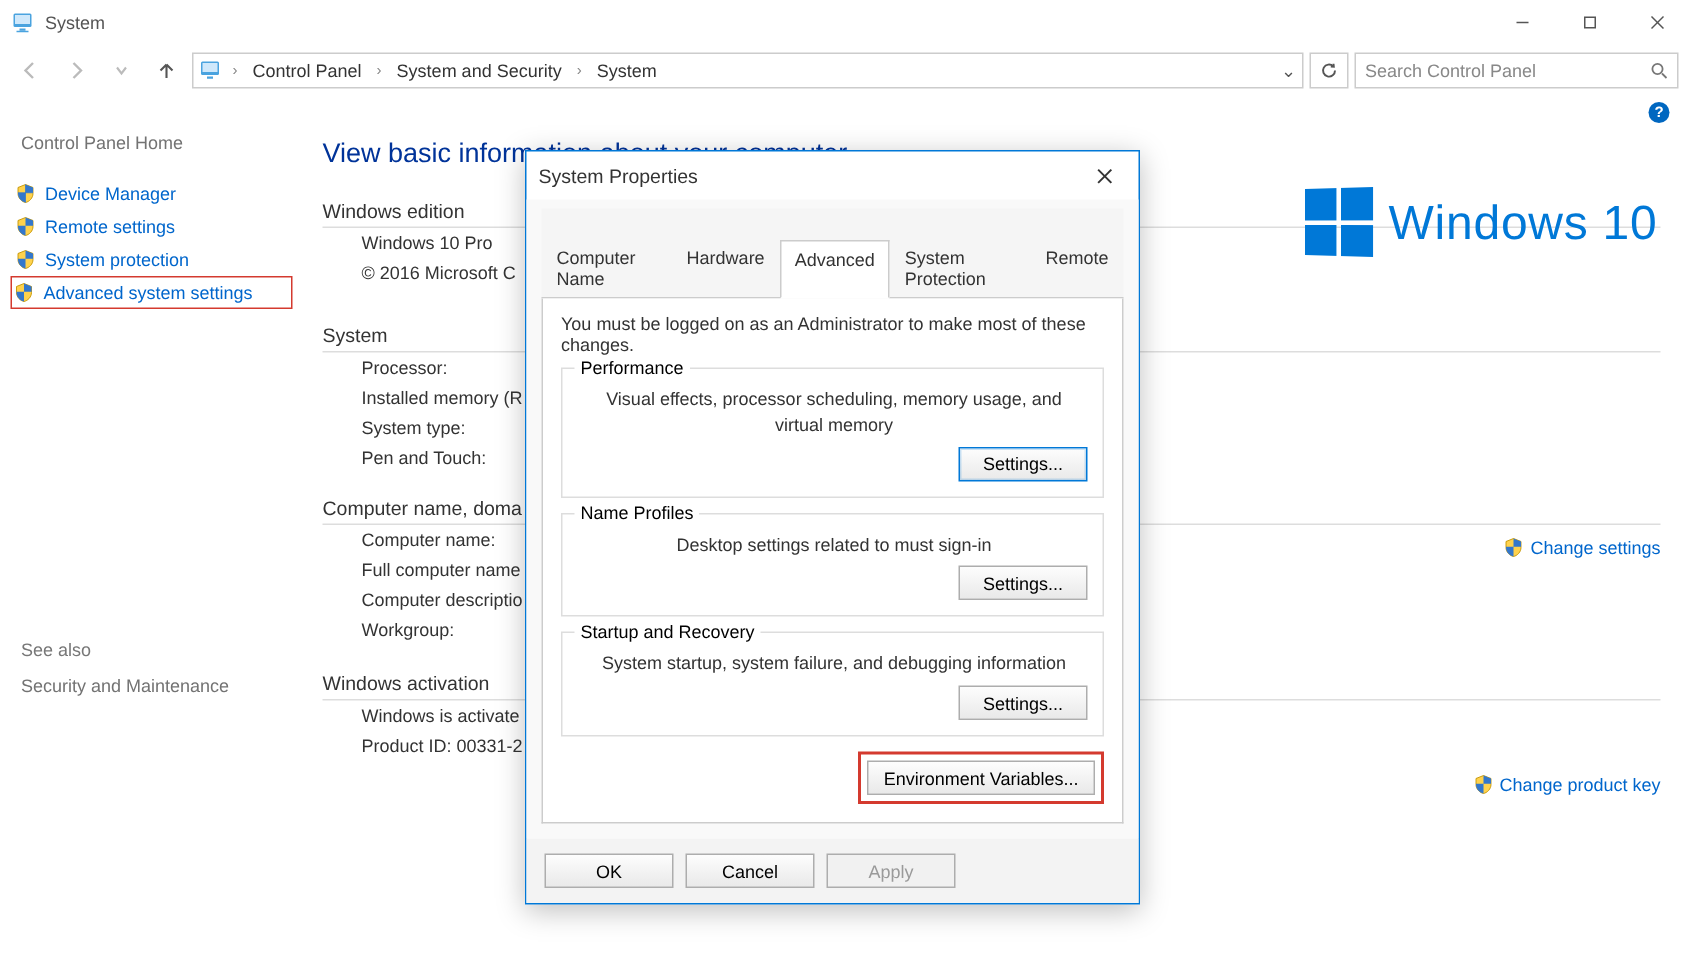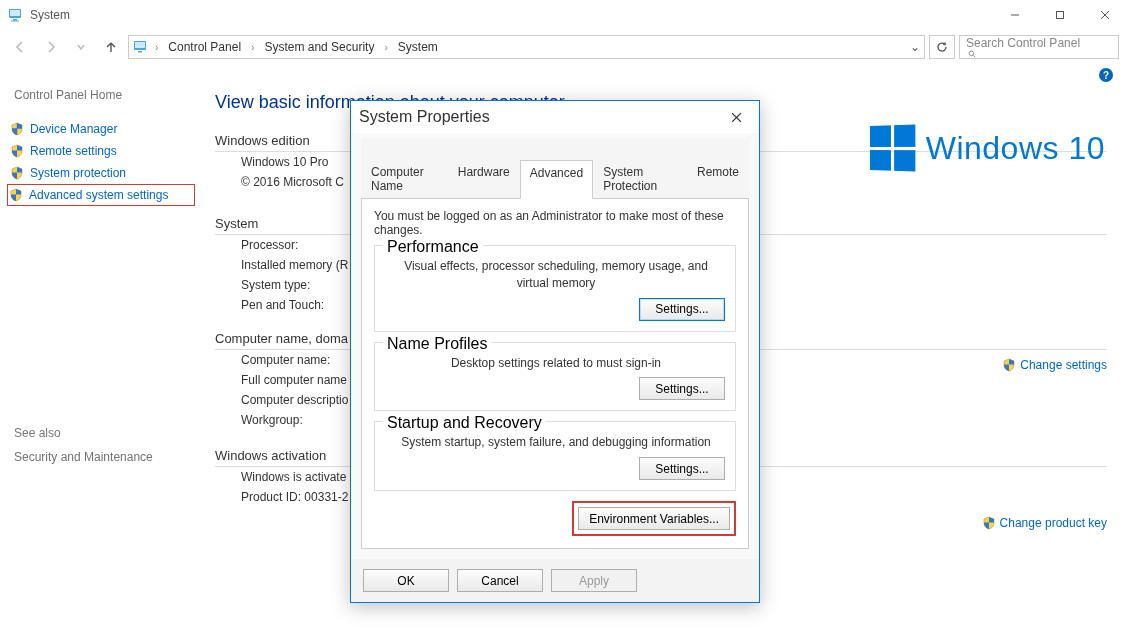--- a/index.html
+++ b/index.html
@@ -48,23 +48,22 @@
     font-size:12px;
     color:#333;
   }
   .address-bar .sep { color:#888; font-size:10px; margin:0 2px;}
   .address-bar .crumb { padding:2px 4px; }
   .address-bar .chevron { margin-left:auto; color:#555; }
   .refresh-btn {
     width:26px; height:24px; border:1px solid #ccc; display:flex; align-items:center; justify-content:center; color:#555;
   }
   .search-box {
-    width:160px; height:24px; border:1px solid #ccc; display:flex; align-items:flex-start; padding:0 6px;
+    width:216px; height:24px; border:1px solid #ccc; display:flex; align-items:center; padding:0 6px;
     color:#888;
-    flex-direction:column;
   }
   .search-box .ph { flex:1; }
   .search-box svg { width:12px; height:12px; }
   
   .help-row { height:22px; display:flex; justify-content:flex-end; padding-right:14px; align-items:center;}
   .help-icon { width:14px; height:14px; border-radius:50%; background:#0067c0; color:#fff; font-size:10px; display:flex; align-items:center; justify-content:center; font-weight:bold;}
   
   .body-area {
     display:flex;
     height: calc(635px - 30px - 34px - 22px);
@@ -142,21 +141,21 @@
     left:350px;
     top:100px;
     width:410px;
     background:#fff;
     border:1px solid #0078d7;
     box-shadow:0 4px 18px rgba(0,0,0,0.25);
     display:flex;
     flex-direction:column;
   }
   .dlg-title {
-    height:32px; display:flex; align-items:center; padding:0 8px; font-size:16px; color:#333;
+    height:32px; display:flex; align-items:center; padding:0 8px; font-size:13px; color:#333;
   }
   .dlg-title .spacer { flex:1; }
   .dlg-close { width:30px; height:24px; display:flex; align-items:center; justify-content:center; }
   .dlg-body { background:#f9f9f9; padding:6px 10px 10px 10px; }
   .tabs { display:flex; border-bottom:1px solid #ccc; background:#f5f5f5; font-size:12px; }
   .tab { padding:5px 9px; color:#333; border:1px solid transparent; border-bottom:none;margin-top:20px;}
   .tab.active { background:#fff; border-color:#ccc; position:relative; top:1px; border-bottom:1px solid #fff;}
   .tab-content { background:#fff; border:1px solid #ccc; border-top:none; padding:10px 12px 12px 12px; }
   .admin-note { font-size:12px; color:#333; margin-bottom:8px; }
   .group {
@@ -164,21 +163,21 @@
     padding:8px 10px 10px 10px;
     margin-bottom:10px;
     position:relative;
   }
   .group .legend {
     position:absolute;
     top:-8px;
     left:8px;
     background:#fff;
     padding:0 4px;
-    font-size:16px;
+    font-size:12px;
   }
   .group .desc { font-size:12px; color:#333; margin:4px 0 4px 2px; line-height:1.4;text-align:center;}
   .btn {
     min-width:86px;
     height:23px;
     border:1px solid #adadad;
     background:linear-gradient(#fdfdfd,#e9e9e9);
     font-size:12px;
     display:inline-flex;
     align-items:center;

